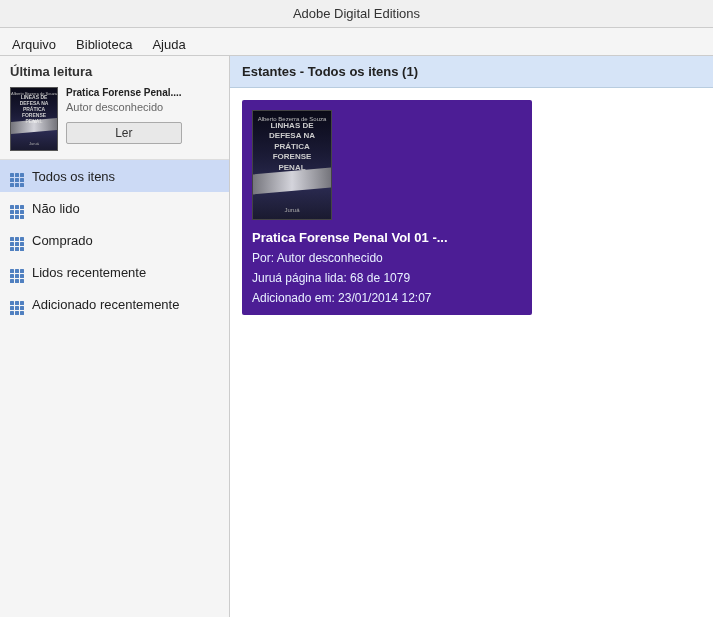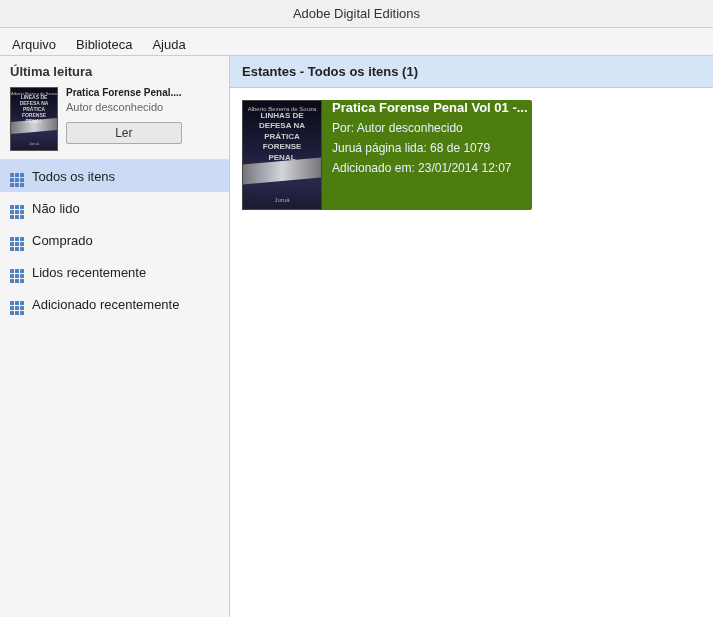--- a/index.html
+++ b/index.html
@@ -173,25 +173,27 @@
       padding: 12px;
       display: flex;
       flex-wrap: wrap;
       gap: 10px;
       align-content: flex-start;
     }
 
     
     .book-card {
       width: 290px;
-      background: #4d7c0f;
+      background: #4c1d95;
+      padding: 10px;
       display: flex;
       gap: 10px;
       cursor: pointer;
       border-radius: 2px;
+      flex-direction: column;
     }
     .book-cover-large {
       width: 80px;
       height: 110px;
       flex-shrink: 0;
       background: #1a1a2e;
       position: relative;
       overflow: hidden;
       border: 1px solid #444;
     }

